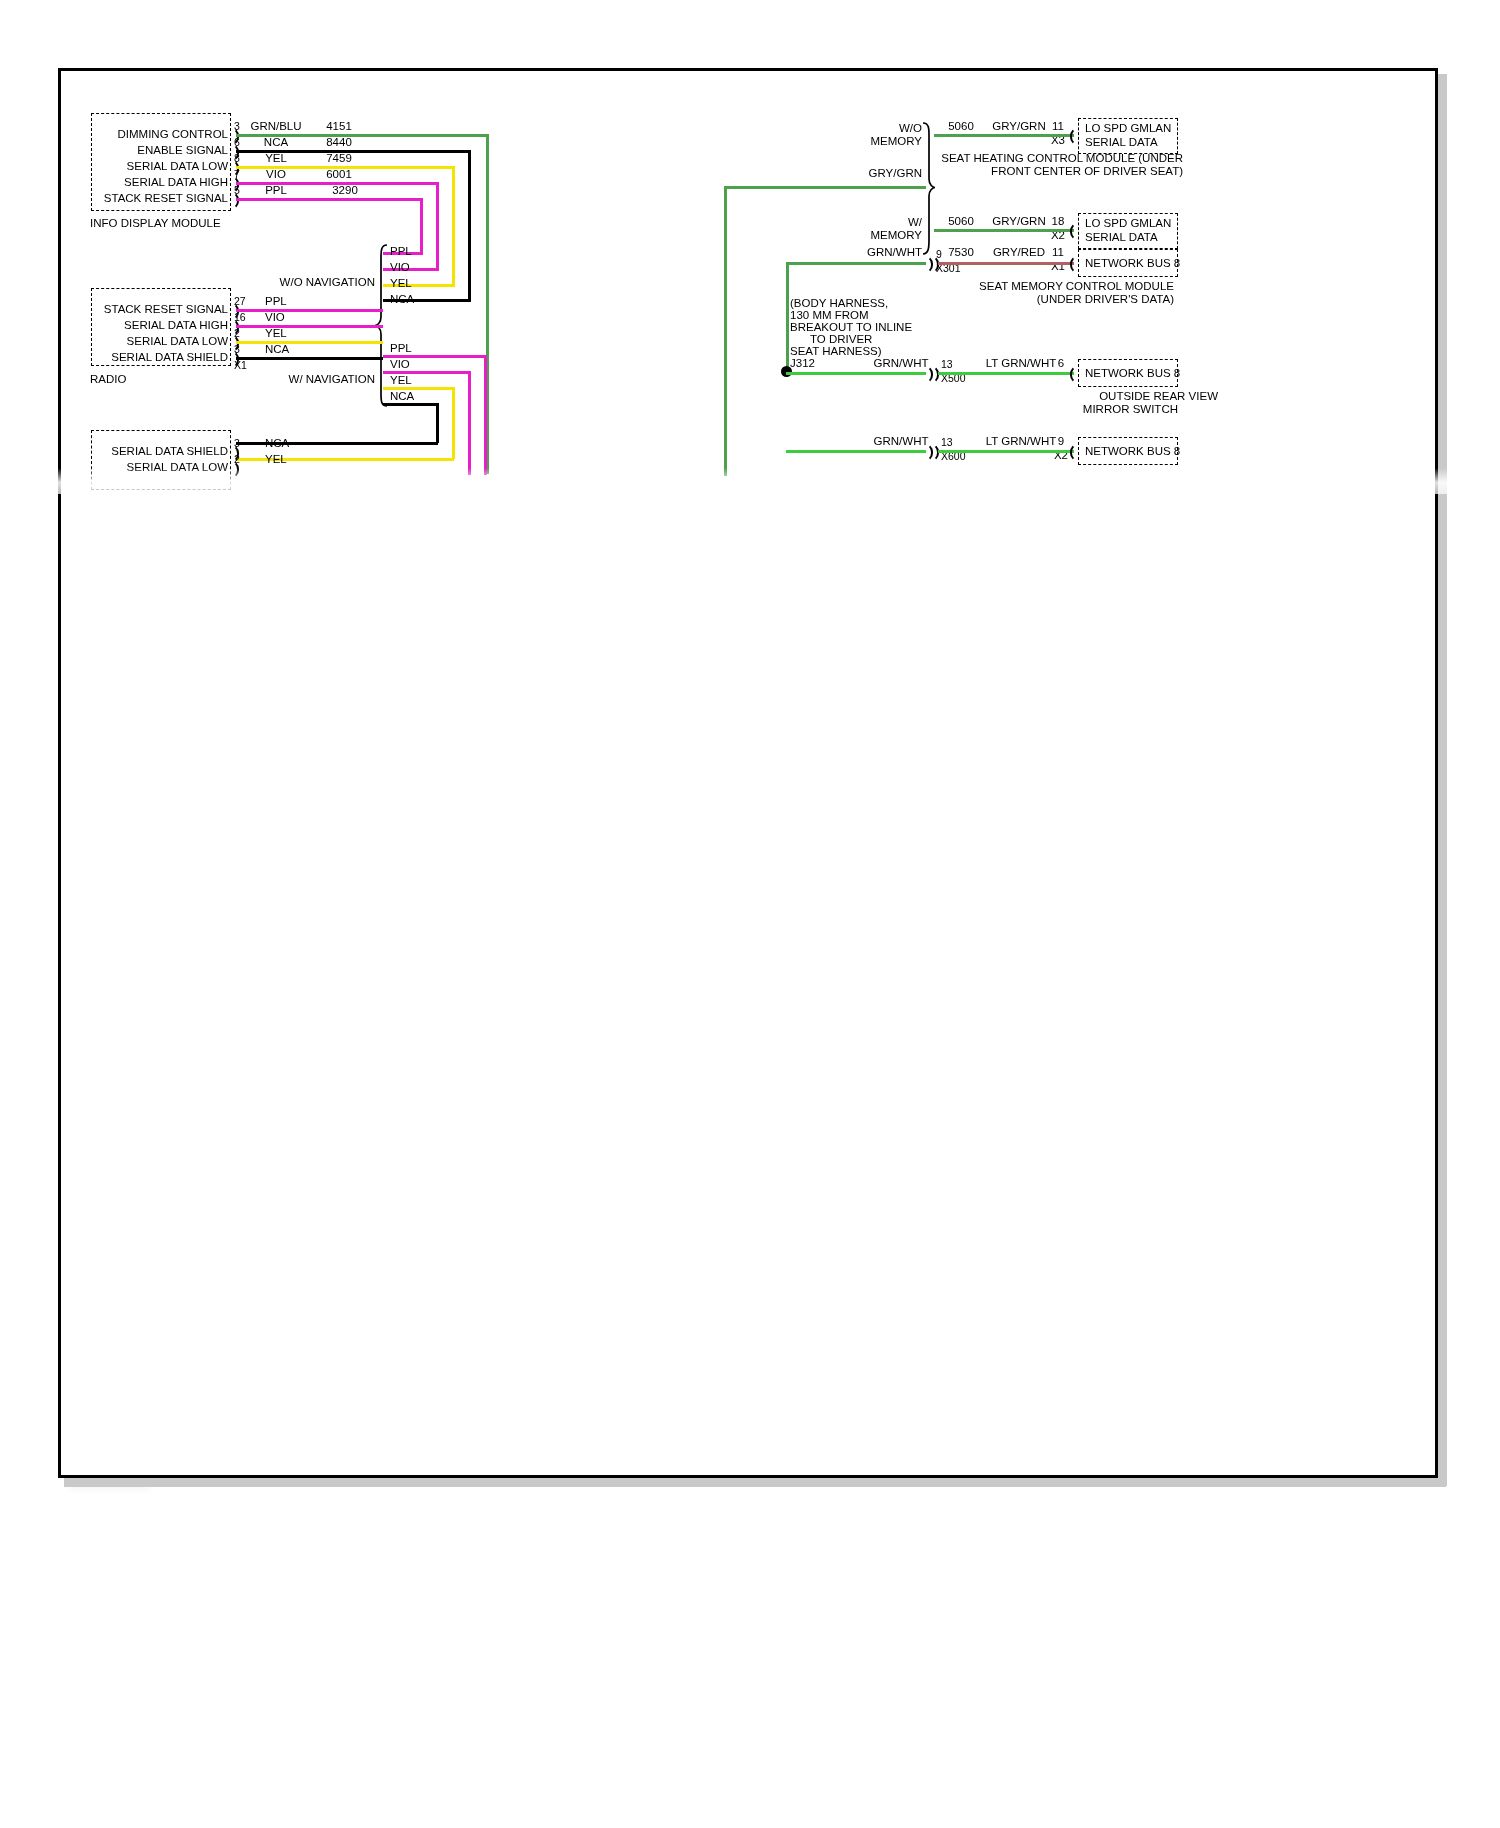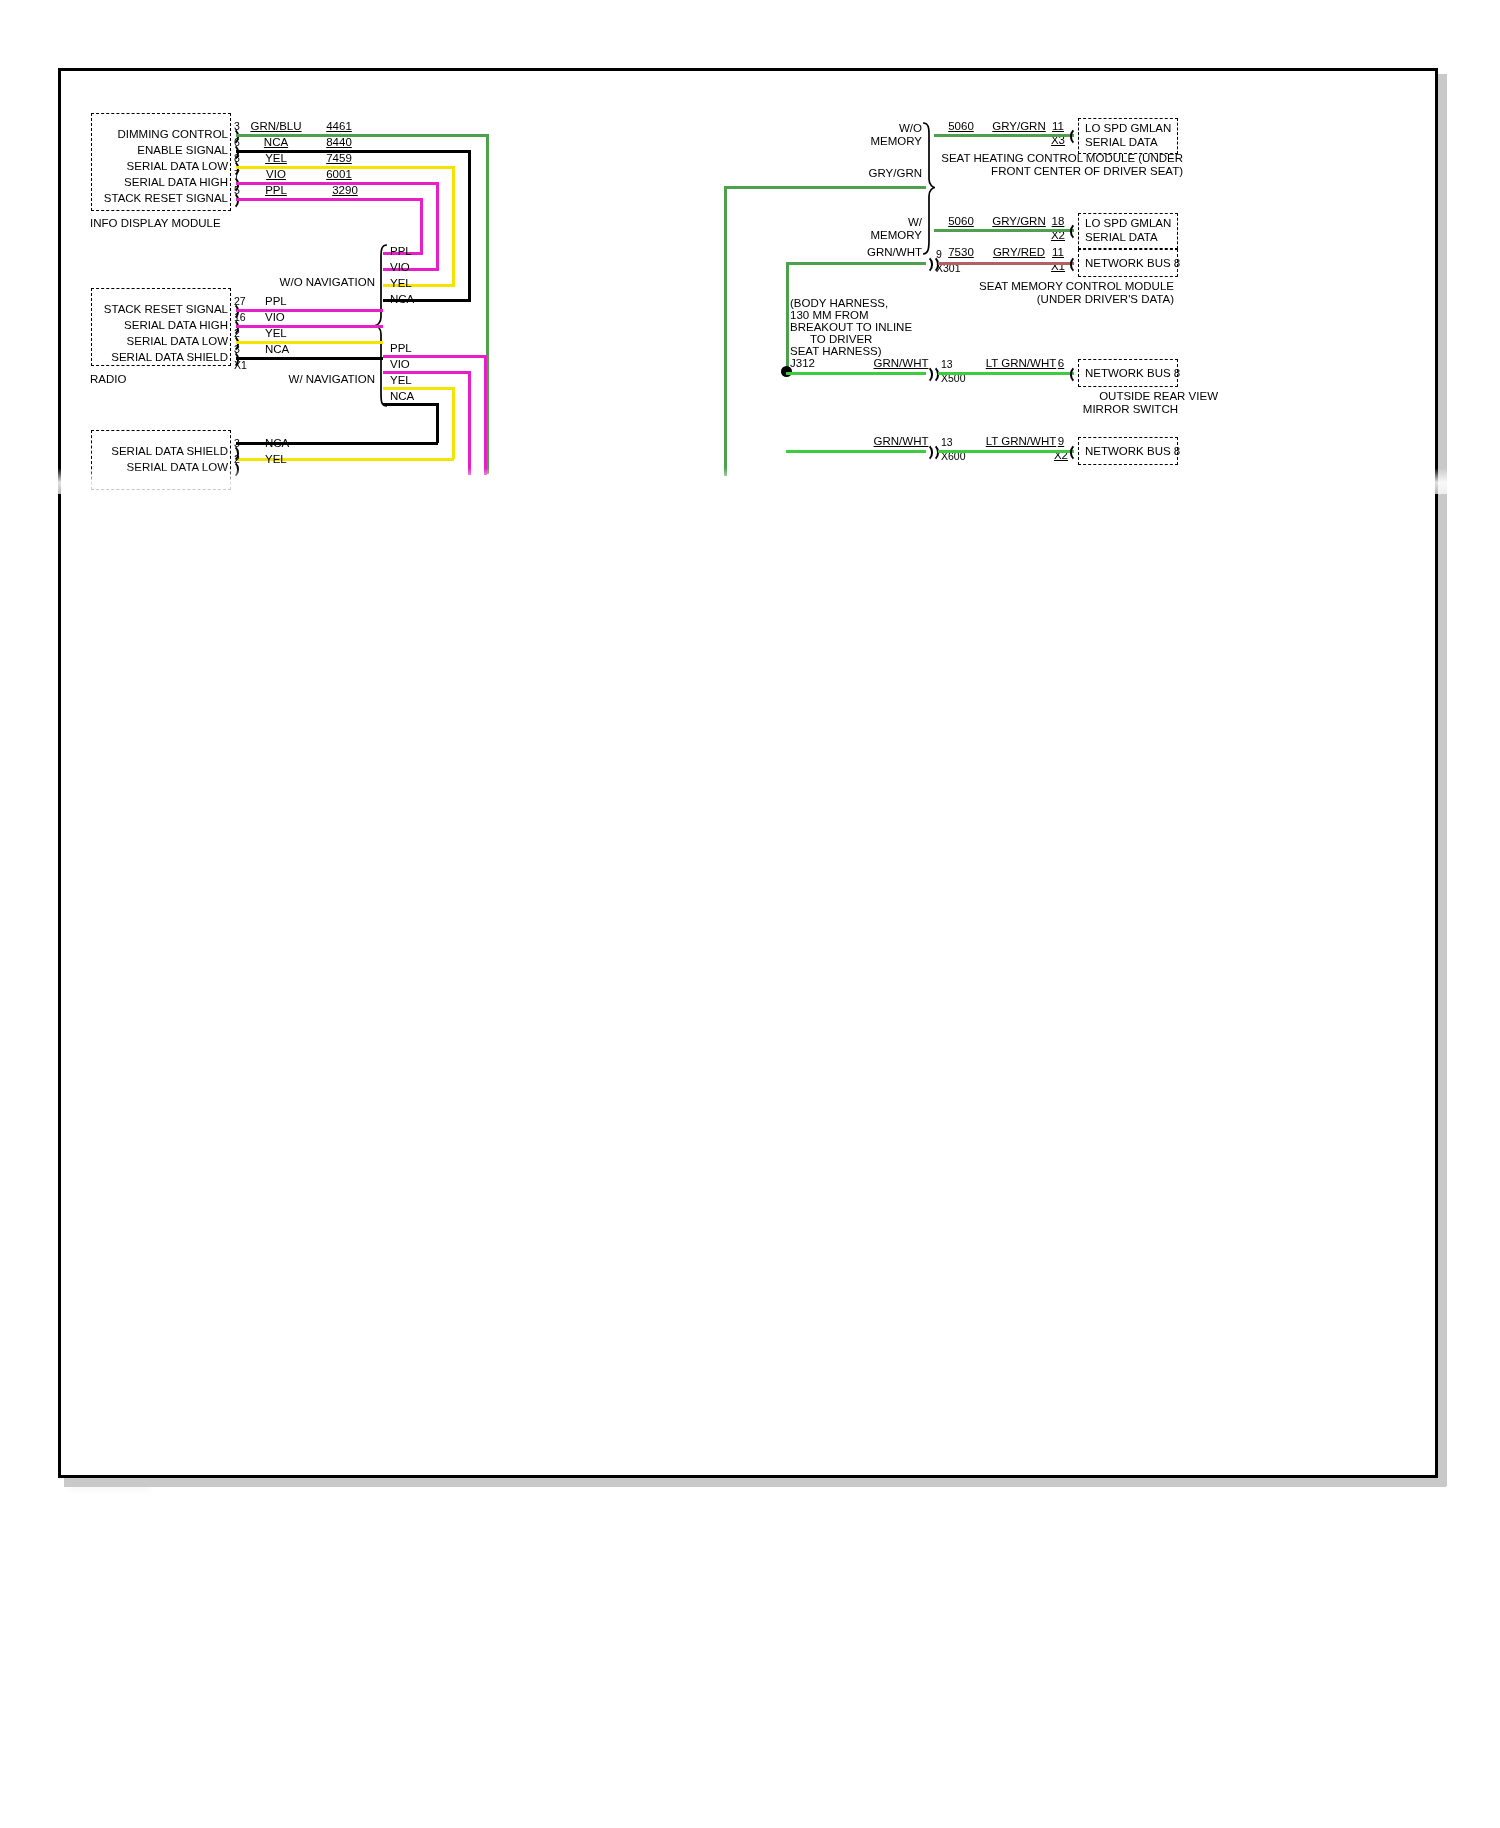--- a/index.html
+++ b/index.html
@@ -17,21 +17,21 @@
   .v{width:0;border-left-width:3px;border-left-style:solid;}
   .w-grn{border-color:#4da14d;}
   .w-blk{border-color:#000000;}
   .w-yel{border-color:#f5e400;}
   .w-mag{border-color:#e81ec8;}
   .w-lgrn{border-color:#3ecb3e;}
   .w-red{border-color:#b06262;}
 
   .txt{position:absolute;white-space:nowrap;color:#000;font-size:11.5px;line-height:13px;}
   .txt.r{text-align:right;}
-  .txt.c{text-align:center;text-decoration:underline;}
+  .txt.c{text-align:center;}
   .txt.sm{font-size:10.5px;}
 
   
   .modbox{position:absolute;border:1.6px dashed #000;box-sizing:border-box;background:transparent;}
 
   
   .conn{position:absolute;width:9px;height:15px;border:2px solid #000;border-left:none;border-top-color:transparent;border-bottom-color:transparent;border-radius:0 9px 9px 0;}
   .conn.l{border:2px solid #000;border-right:none;border-top-color:transparent;border-bottom-color:transparent;border-radius:9px 0 0 9px;}
 
   
@@ -256,21 +256,21 @@
   <div class="txt sm" style="left:234px;top:152px">8</div>
   <div class="txt sm" style="left:234px;top:168px">7</div>
   <div class="txt sm" style="left:234px;top:184px">5</div>
 
   <div class="txt c" style="left:245px;top:120px;width:62px">GRN/BLU</div>
   <div class="txt c" style="left:245px;top:136px;width:62px">NCA</div>
   <div class="txt c" style="left:245px;top:152px;width:62px">YEL</div>
   <div class="txt c" style="left:245px;top:168px;width:62px">VIO</div>
   <div class="txt c" style="left:245px;top:184px;width:62px">PPL</div>
 
-  <div class="txt c" style="left:310px;top:120px;width:58px">4461</div>
+  <div class="txt c" style="left:310px;top:120px;width:58px">4151</div>
   <div class="txt c" style="left:310px;top:136px;width:58px">8440</div>
   <div class="txt c" style="left:310px;top:152px;width:58px">7459</div>
   <div class="txt c" style="left:310px;top:168px;width:58px">6001</div>
   <div class="txt c" style="left:316px;top:184px;width:58px">3290</div>
 
   <div class="wire h w-grn" style="left:236px;top:134px;width:252px"></div>
   <div class="wire v w-grn" style="left:486px;top:134px;height:340px"></div>
 
   <div class="wire h w-blk" style="left:236px;top:150px;width:234px"></div>
   <div class="wire v w-blk" style="left:468px;top:150px;height:150px"></div>

